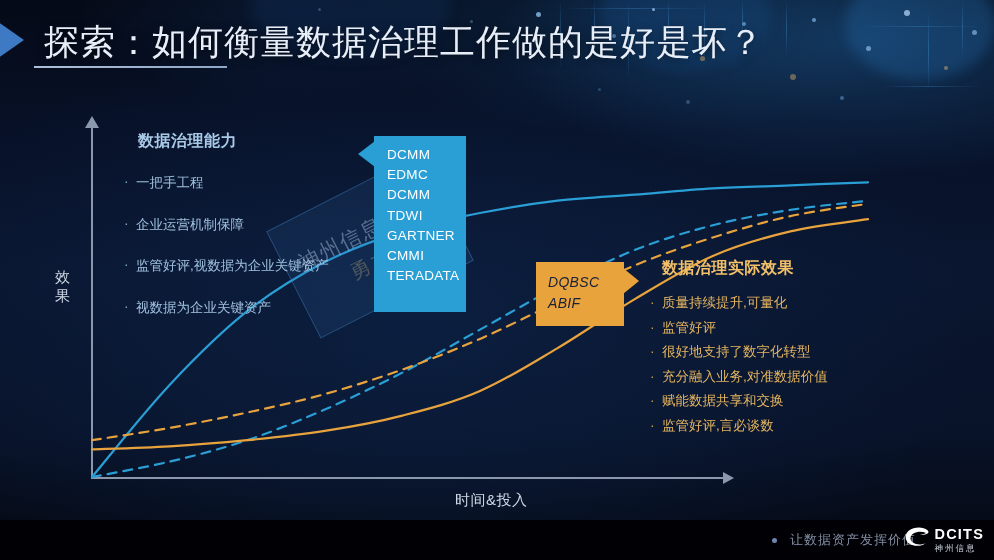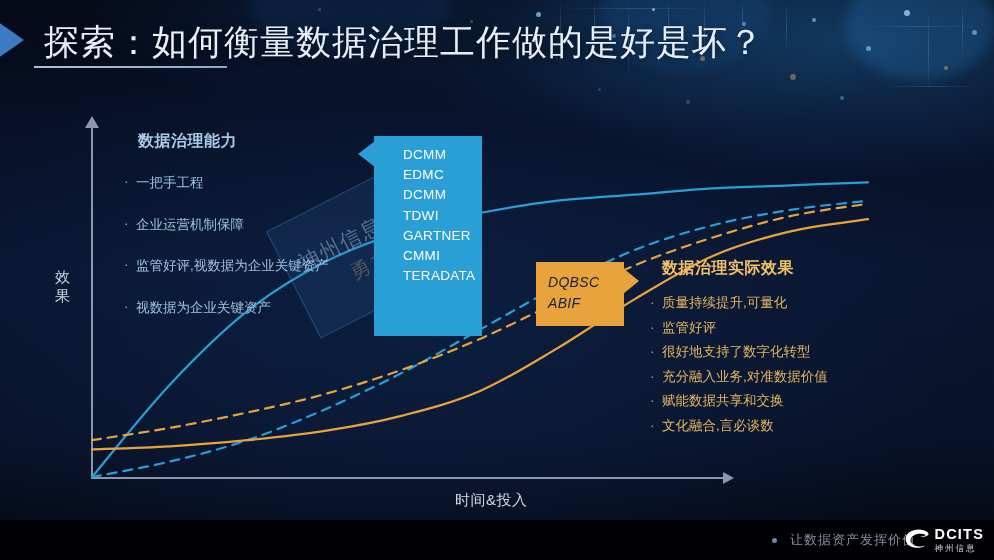--- a/index.html
+++ b/index.html
@@ -90,23 +90,22 @@
   .panel-left li{
     font-size:13.5px;color:#9fc0de;line-height:21.5px;
     white-space:nowrap;position:relative;padding-left:14px;margin-top:20px;
   }
   .panel-left li:before{
     content:"·";position:absolute;left:2px;top:-1px;font-size:14px;color:#7fa6cb;
   }
 
   
   .box-blue{
-    position:absolute;left:374px;top:136px;width:92px;height:200px;
+    position:absolute;left:374px;top:136px;width:92px;height:176px;
     background:#2a9fd6;
-    padding-left:16px;
   }
   .box-blue-tab{
     position:absolute;left:358px;top:141px;width:0;height:0;
     border-top:13px solid transparent;border-bottom:13px solid transparent;
     border-right:17px solid #2a9fd6;
   }
   .box-blue ul{list-style:none;margin:0;padding:9px 0 0 13px;}
   .box-blue li{
     font-size:13.5px;color:#ffffff;line-height:20.2px;letter-spacing:.3px;white-space:nowrap;
   }
@@ -144,21 +143,21 @@
     background:#000005;
   }
   .footer-dot{
     position:absolute;left:772px;bottom:17px;width:5px;height:5px;border-radius:50%;
     background:#6f86ad;
   }
   .footer-text{
     position:absolute;left:790px;bottom:11px;
     font-size:13px;color:#9aa7bd;letter-spacing:1px;opacity:.85;
   }
-  .logo{position:absolute;right:10px;bottom:8px;display:flex;align-items:center;gap:5px;}
+  .logo{position:absolute;right:10px;bottom:8px;display:flex;align-items:flex-start;gap:5px;}
   .logo-mark{width:26px;height:22px;}
   .logo-txt{display:flex;flex-direction:column;line-height:1;}
   .logo-en{font-size:14.5px;font-weight:bold;color:#ffffff;letter-spacing:1.2px;}
   .logo-cn{font-size:8.5px;color:#cfd6e2;letter-spacing:2px;margin-top:2px;}
 </style>
 </head>
 <body>
 
 <div id="slide">
 
@@ -255,21 +254,21 @@
   </div>
 
   <div class="panel-right">
     <div class="ph">数据治理实际效果</div>
     <ul>
       <li>质量持续提升,可量化</li>
       <li>监管好评</li>
       <li>很好地支持了数字化转型</li>
       <li>充分融入业务,对准数据价值</li>
       <li>赋能数据共享和交换</li>
-      <li>文化融合,言必谈数</li>
+      <li>监管好评,言必谈数</li>
     </ul>
   </div>
 
   <div class="footer">
     <div class="footer-dot"></div>
     <div class="footer-text">让数据资产发挥价值</div>
     <div class="logo">
       <svg class="logo-mark" viewBox="0 0 26 22">
         <path d="M23.5 3.2C19 -0.4 10 -0.2 5 3.6 0.2 7.2 0.6 13.6 5.6 16.8c4.6 3 12.2 2.6 16.4-0.9-4 2.1-9.8 2-13.2-0.4-3.4-2.4-3.2-6.6.6-9 3.4-2.1 9-2.3 12.6-0.6-1.9 1.1-4.2 1.7-6.3 1.8 2.9.6 5.9.2 7.8-1.1 1.2-.8 1.3-2.3 0-3.4z" fill="#ffffff"></path>
       </svg>

